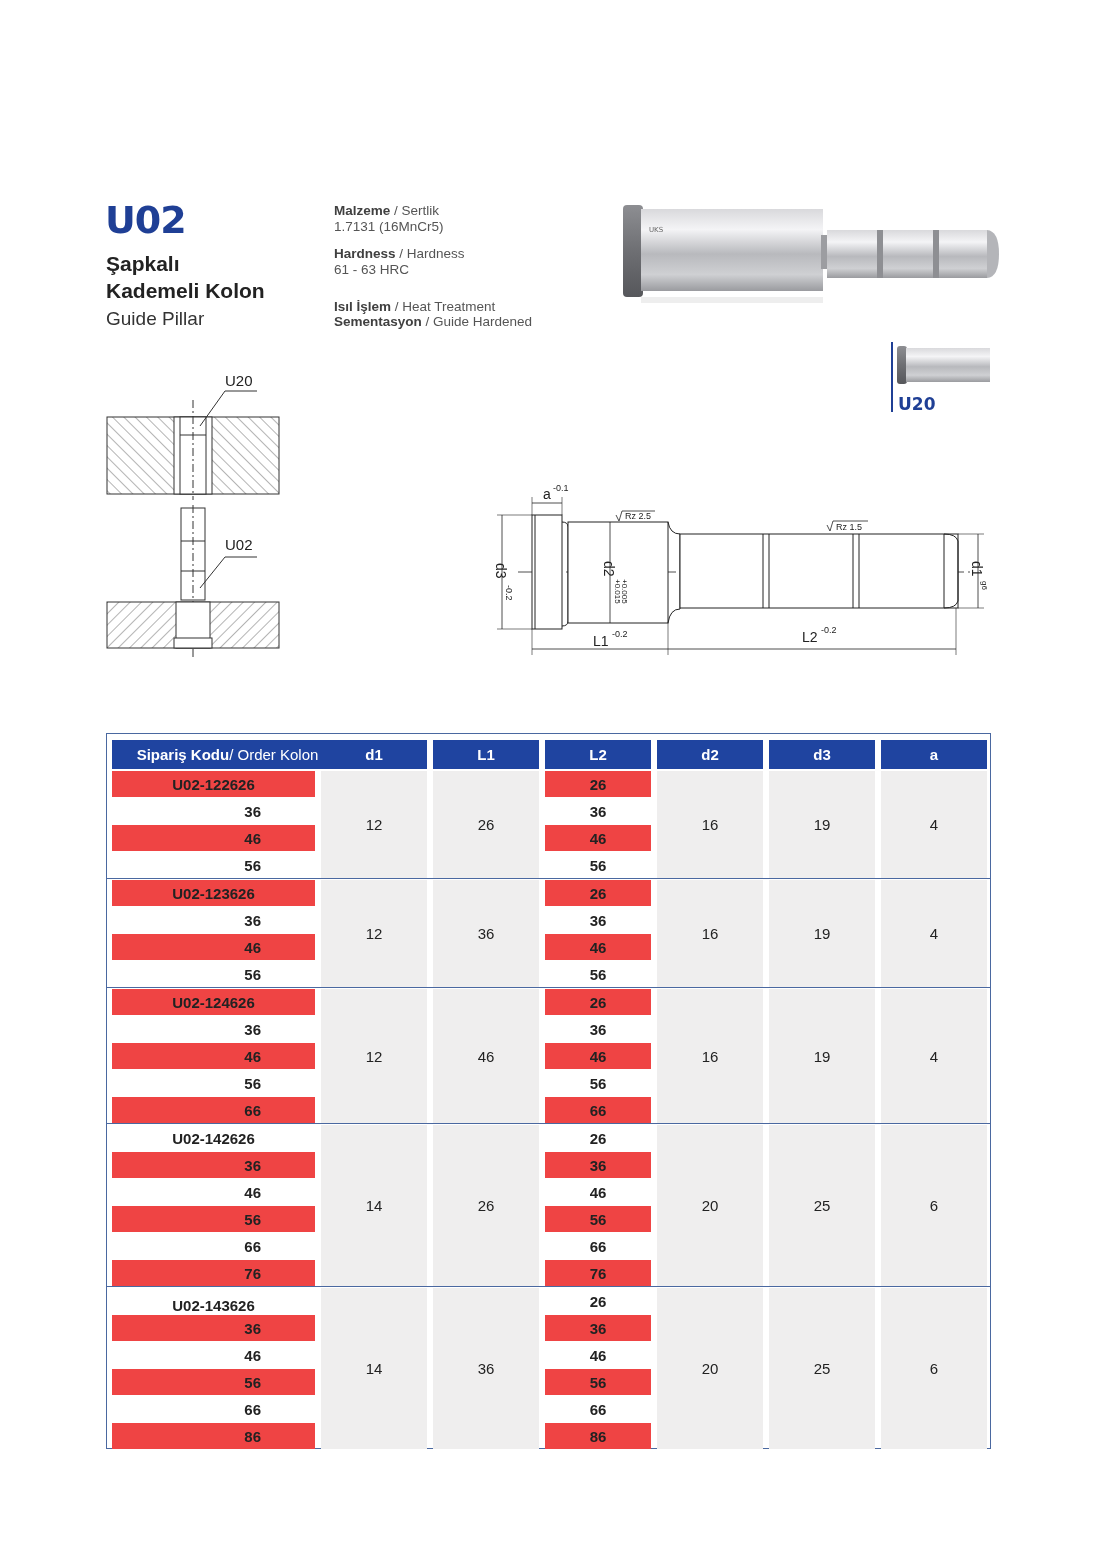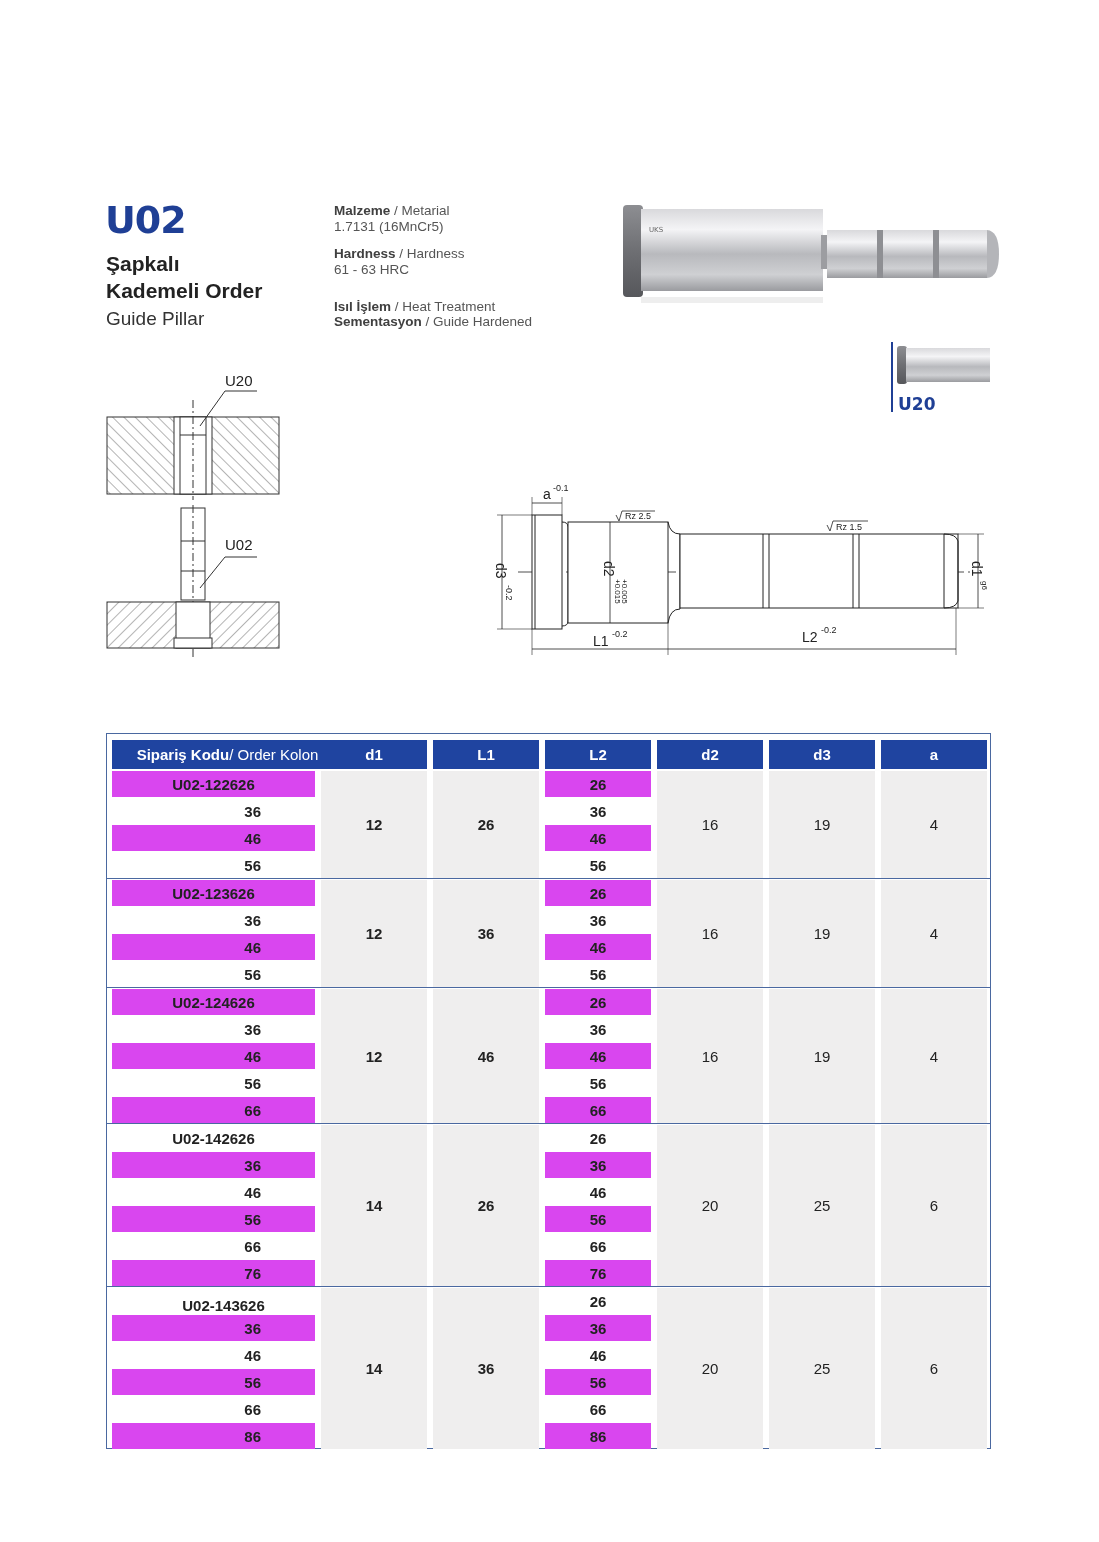--- a/index.html
+++ b/index.html
@@ -23,37 +23,37 @@
 
   
   .tbl { left: 106px; top: 733px; width: 885px; height: 716px; border: 1px solid #4a68a0; box-sizing: border-box; }
   .th { position: absolute; top: 6px; height: 29px; background: #1f44a0; color: #fff;
         font-weight: bold; font-size: 15px; display: flex; align-items: center; justify-content: center;
         font-family: "Liberation Sans", sans-serif; }
   .group { position: absolute; left: 0; width: 883px; }
   .group-sep { position: absolute; left: 0; width: 883px; height: 1px; background: #4a68a0; }
   .cell { position: absolute; font-weight: bold; font-size: 15px; color: #222;
           display: flex; align-items: center; }
-  .grey { background: #d946ef; }
+  .grey { background: #ef4444; }
   .mcell { position: absolute; background: #efeeee; display: flex; align-items: center;
            justify-content: center; font-size: 15px; color: #222; }
-  .mcell.b { font-weight: bold; }
+  .mcell.b { font-weight: normal; }
 </style>
 </head>
 <body>
 
 <div class="abs code-title">U02</div>
 <div class="abs name-tr">
   <div>Şapkalı</div>
-  <div>Kademeli Order</div>
+  <div>Kademeli Kolon</div>
 </div>
 <div class="abs name-en">Guide Pillar</div>
 
 <div class="abs spec" style="top:203px">
-  <b>Malzeme</b><span> / Metarial</span><br>
+  <b>Malzeme</b><span> / Sertlik</span><br>
   <span>1.7131 (16MnCr5)</span>
 </div>
 <div class="abs spec" style="top:246px">
   <b>Hardness</b><span> / Hardness</span><br>
   <span>61 - 63 HRC</span>
 </div>
 <div class="abs spec" style="top:299px">
   <b>Isıl İşlem</b><span> / Heat Treatment</span>
 </div>
 <div class="abs spec" style="top:314px">
@@ -259,21 +259,21 @@
       <div class="cell grey" style="left: 5px; width: 203px; top: 135px; height: 26px; justify-content: flex-end; padding-right: 54px; box-sizing: border-box;">76</div>
       <div class="cell grey" style="left: 438px; width: 106px; top: 135px; height: 26px; justify-content: center;">76</div>
       <div class="mcell b" style="left: 214px; width: 106px; top: 0px; height: 161px;">14</div>
       <div class="mcell b" style="left: 326px; width: 106px; top: 0px; height: 161px;">26</div>
       <div class="mcell" style="left: 550px; width: 106px; top: 0px; height: 161px;">20</div>
       <div class="mcell" style="left: 662px; width: 106px; top: 0px; height: 161px;">25</div>
       <div class="mcell" style="left: 774px; width: 106px; top: 0px; height: 161px;">6</div>
     </div>
     <div class="group-sep" style="top: 552px;"></div>
     <div class="group" style="top: 554px; height: 162px;">
-      <div class="cell" style="left: 15px; width: 203px; top: 0px; height: 34px; justify-content: center; padding-right: 0px; box-sizing: border-box;">U02-143626</div>
+      <div class="cell" style="left: 5px; width: 203px; top: 0px; height: 34px; justify-content: center; padding-right: 0px; box-sizing: border-box;">U02-143626</div>
       <div class="cell" style="left: 438px; width: 106px; top: 0px; height: 26px; justify-content: center;">26</div>
       <div class="cell grey" style="left: 5px; width: 203px; top: 27px; height: 26px; justify-content: flex-end; padding-right: 54px; box-sizing: border-box;">36</div>
       <div class="cell grey" style="left: 438px; width: 106px; top: 27px; height: 26px; justify-content: center;">36</div>
       <div class="cell" style="left: 5px; width: 203px; top: 54px; height: 26px; justify-content: flex-end; padding-right: 54px; box-sizing: border-box;">46</div>
       <div class="cell" style="left: 438px; width: 106px; top: 54px; height: 26px; justify-content: center;">46</div>
       <div class="cell grey" style="left: 5px; width: 203px; top: 81px; height: 26px; justify-content: flex-end; padding-right: 54px; box-sizing: border-box;">56</div>
       <div class="cell grey" style="left: 438px; width: 106px; top: 81px; height: 26px; justify-content: center;">56</div>
       <div class="cell" style="left: 5px; width: 203px; top: 108px; height: 26px; justify-content: flex-end; padding-right: 54px; box-sizing: border-box;">66</div>
       <div class="cell" style="left: 438px; width: 106px; top: 108px; height: 26px; justify-content: center;">66</div>
       <div class="cell grey" style="left: 5px; width: 203px; top: 135px; height: 26px; justify-content: flex-end; padding-right: 54px; box-sizing: border-box;">86</div>

